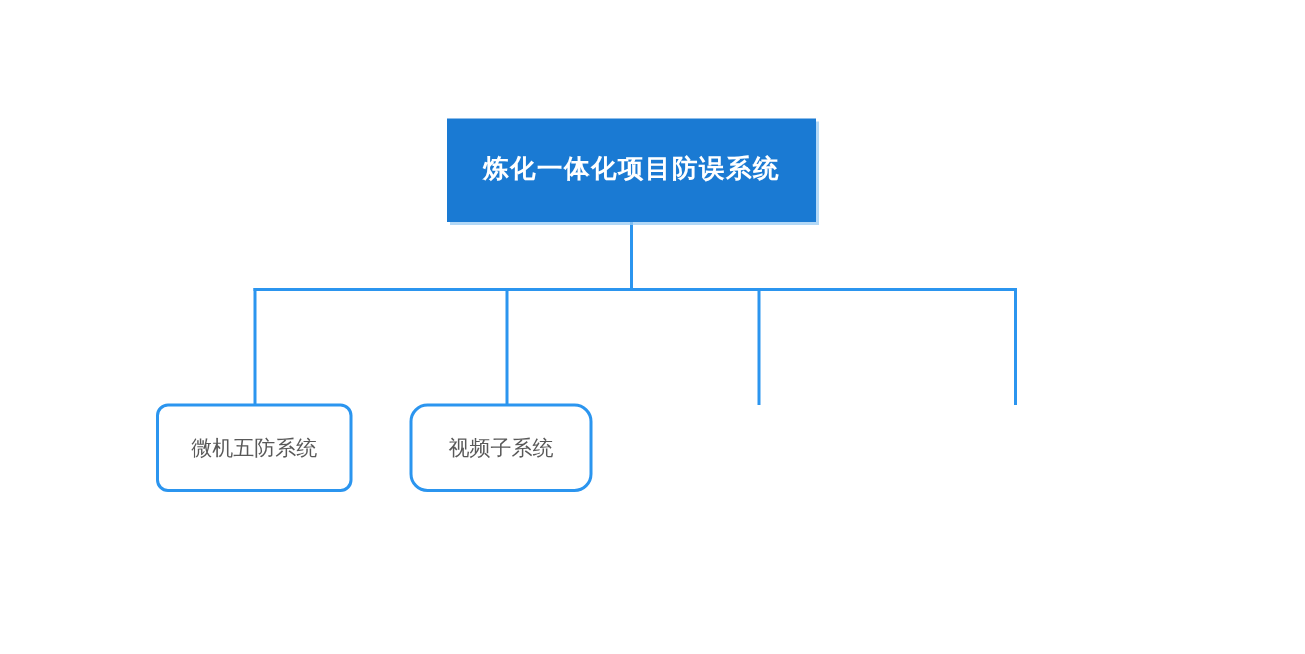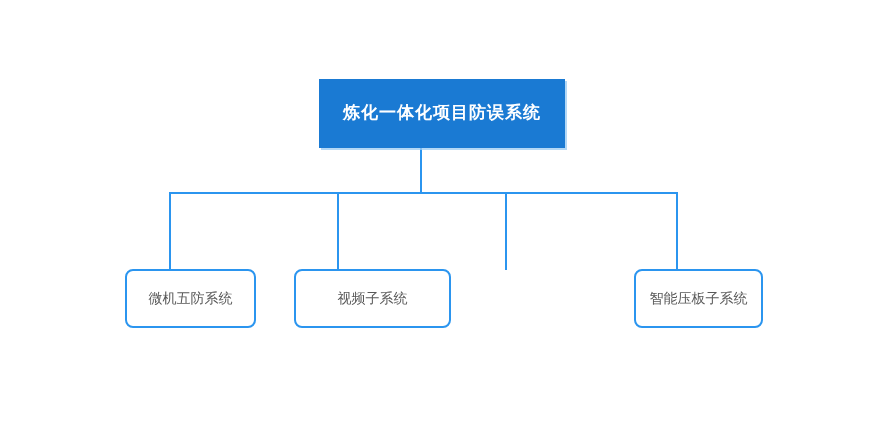--- a/index.html
+++ b/index.html
@@ -29,21 +29,20 @@
     fill: none;
   }
   .node {
     position: absolute;
     display: flex;
     align-items: center;
     justify-content: center;
     box-sizing: border-box;
     text-align: right;
     cursor: default;
-    margin-left: 21px;
   }
   .node-root {
     left: 298px;
     top: 79px;
     width: 246px;
     height: 69px;
     background: #1A7AD3;
     color: #FFFFFF;
     font-size: 17px;
     font-weight: bold;
@@ -53,21 +52,21 @@
   .node-child {
     top: 269px;
     height: 59px;
     background: #FFFFFF;
     border: 2px solid #2B95EF;
     border-radius: 8px;
     color: #595959;
     font-size: 14px;
   }
   .node-child-1 { left: 104px; width: 131px; }
-  .node-child-2 { left: 273px; width: 157px; }
+  .node-child-2 { left: 273px; width: 122px; border-radius: 12px; }
   .node-child-3 { left: 441px; width: 131px; }
   .node-child-4 { left: 613px; width: 129px; }
   .node-label {
     display: block;
     line-height: 1.2;
     white-space: nowrap;
   }
 </style>
 </head>
 <body>
@@ -89,17 +88,14 @@
 
   <div class="node node-child node-child-1">
     <span class="node-label">微机五防系统</span>
   </div>
 
   <div class="node node-child node-child-2">
     <span class="node-label">视频子系统</span>
   </div>
 
 
-  <div class="node node-child node-child-4">
-    <span class="node-label">智能压板子系统</span>
-  </div>
 
 </div>
 
 </body></html>

